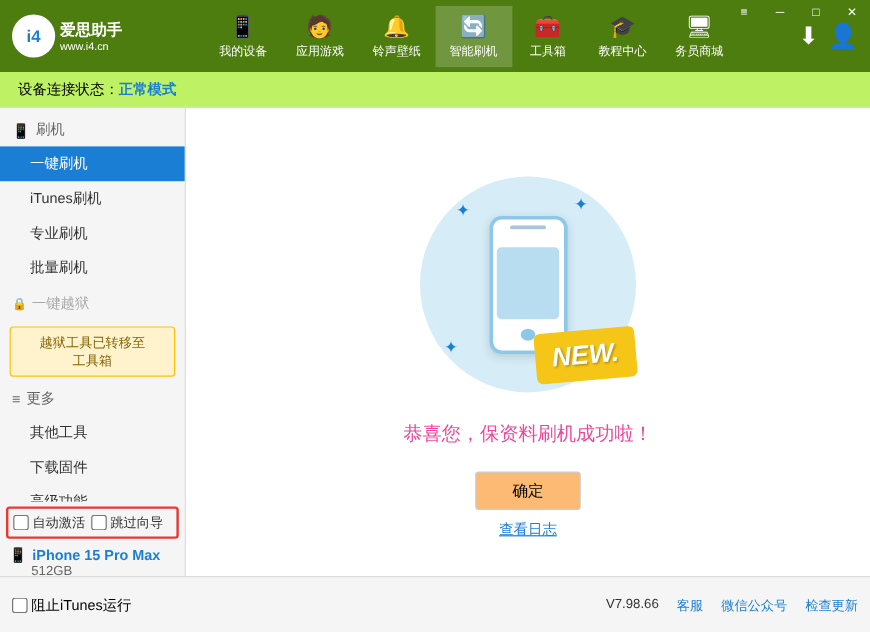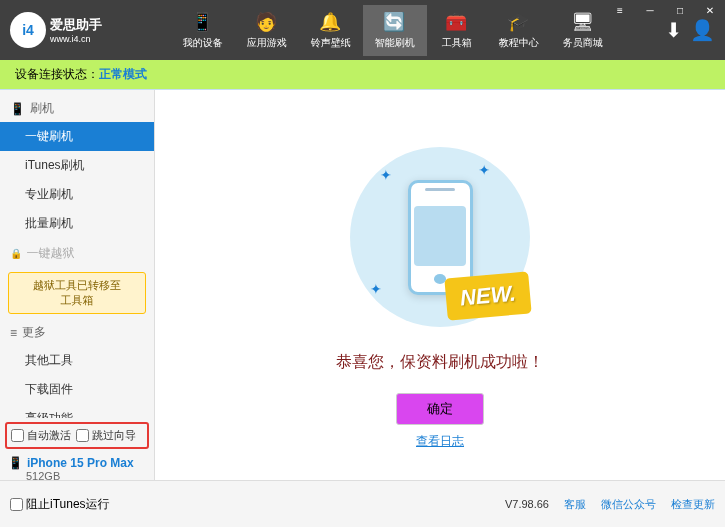--- a/index.html
+++ b/index.html
@@ -1,19 +1,19 @@
 <!DOCTYPE html>
 <html><head>
   <meta charset="utf-8">
   <style>
     * { margin: 0; padding: 0; box-sizing: border-box; }
     body { width: 725px; height: 527px; font-family: 'Microsoft YaHei', Arial, sans-serif; font-size: 12px; background: #f0f0f0; overflow: hidden; }
 
     
-    .header { background: #404040; height: 60px; display: flex; align-items: center; padding: 0 10px; color: white; }
+    .header { background: #4d7c0f; height: 60px; display: flex; align-items: center; padding: 0 10px; color: white; }
     .logo { display: flex; align-items: center; gap: 4px; width: 110px; }
     .logo-icon { width: 36px; height: 36px; background: white; border-radius: 50%; display: flex; align-items: center; justify-content: center; color: #1a7fd4; font-weight: bold; font-size: 14px; }
     .logo-text { display: flex; flex-direction: column; color: white; }
     .logo-text .main { font-size: 13px; font-weight: bold; }
     .logo-text .sub { font-size: 9px; }
 
     .nav-items { display: flex; flex: 1; justify-content: center; gap: 0px; }
     .nav-item { display: flex; flex-direction: column; align-items: center; gap: 3px; padding: 6px 12px; cursor: pointer; color: white; min-width: 60px; }
     .nav-item.active { background: rgba(255,255,255,0.2); }
     .nav-icon { font-size: 18px; }
@@ -56,22 +56,22 @@
     .sparkle { position: absolute; color: #1a7fd4; font-size: 14px; }
     .sparkle-1 { top: 20px; left: 30px; }
     .sparkle-2 { top: 15px; right: 40px; }
     .sparkle-3 { bottom: 30px; left: 20px; }
 
     
     .new-badge { position: absolute; bottom: 20px; right: 10px; background: #f5c518; transform: rotate(-5deg); padding: 8px 14px; border-radius: 5px; }
     .new-badge::before { content: ''; position: absolute; top: -8px; left: 50%; transform: translateX(-50%); border: 8px solid transparent; border-bottom-color: #f5c518; }
     .new-text { color: white; font-size: 22px; font-weight: bold; text-shadow: 1px 1px 2px rgba(0,0,0,0.3); font-style: italic; }
 
-    .success-text { font-size: 16px; color: #7f1d1d; margin-bottom: 20px; }
-    .confirm-btn { background: #d946ef; border: 1px solid #ccc; border-radius: 3px; padding: 6px 30px; font-size: 13px; cursor: pointer; margin-bottom: 8px; }
+    .success-text { font-size: 16px; color: #ec4899; margin-bottom: 20px; }
+    .confirm-btn { background: #fdba74; border: 1px solid #ccc; border-radius: 3px; padding: 6px 30px; font-size: 13px; cursor: pointer; margin-bottom: 8px; }
     .log-link { color: #1a7fd4; cursor: pointer; font-size: 12px; text-decoration: underline; }
 
     
     .bottom-bar { height: 47px; background: #f5f5f5; border-top: 1px solid #ddd; display: flex; align-items: center; padding: 0 10px; gap: 20px; }
     .bottom-left { display: flex; align-items: center; gap: 5px; }
     .checkbox-item { display: flex; align-items: center; gap: 3px; cursor: pointer; }
     .bottom-center { flex: 1; }
     .bottom-right { display: flex; gap: 15px; align-items: center; font-size: 11px; color: #666; }
     .version { color: #333; }
     .checkbox-label { display: flex; align-items: center; gap: 3px; font-size: 11px; color: #333; cursor: pointer; }

